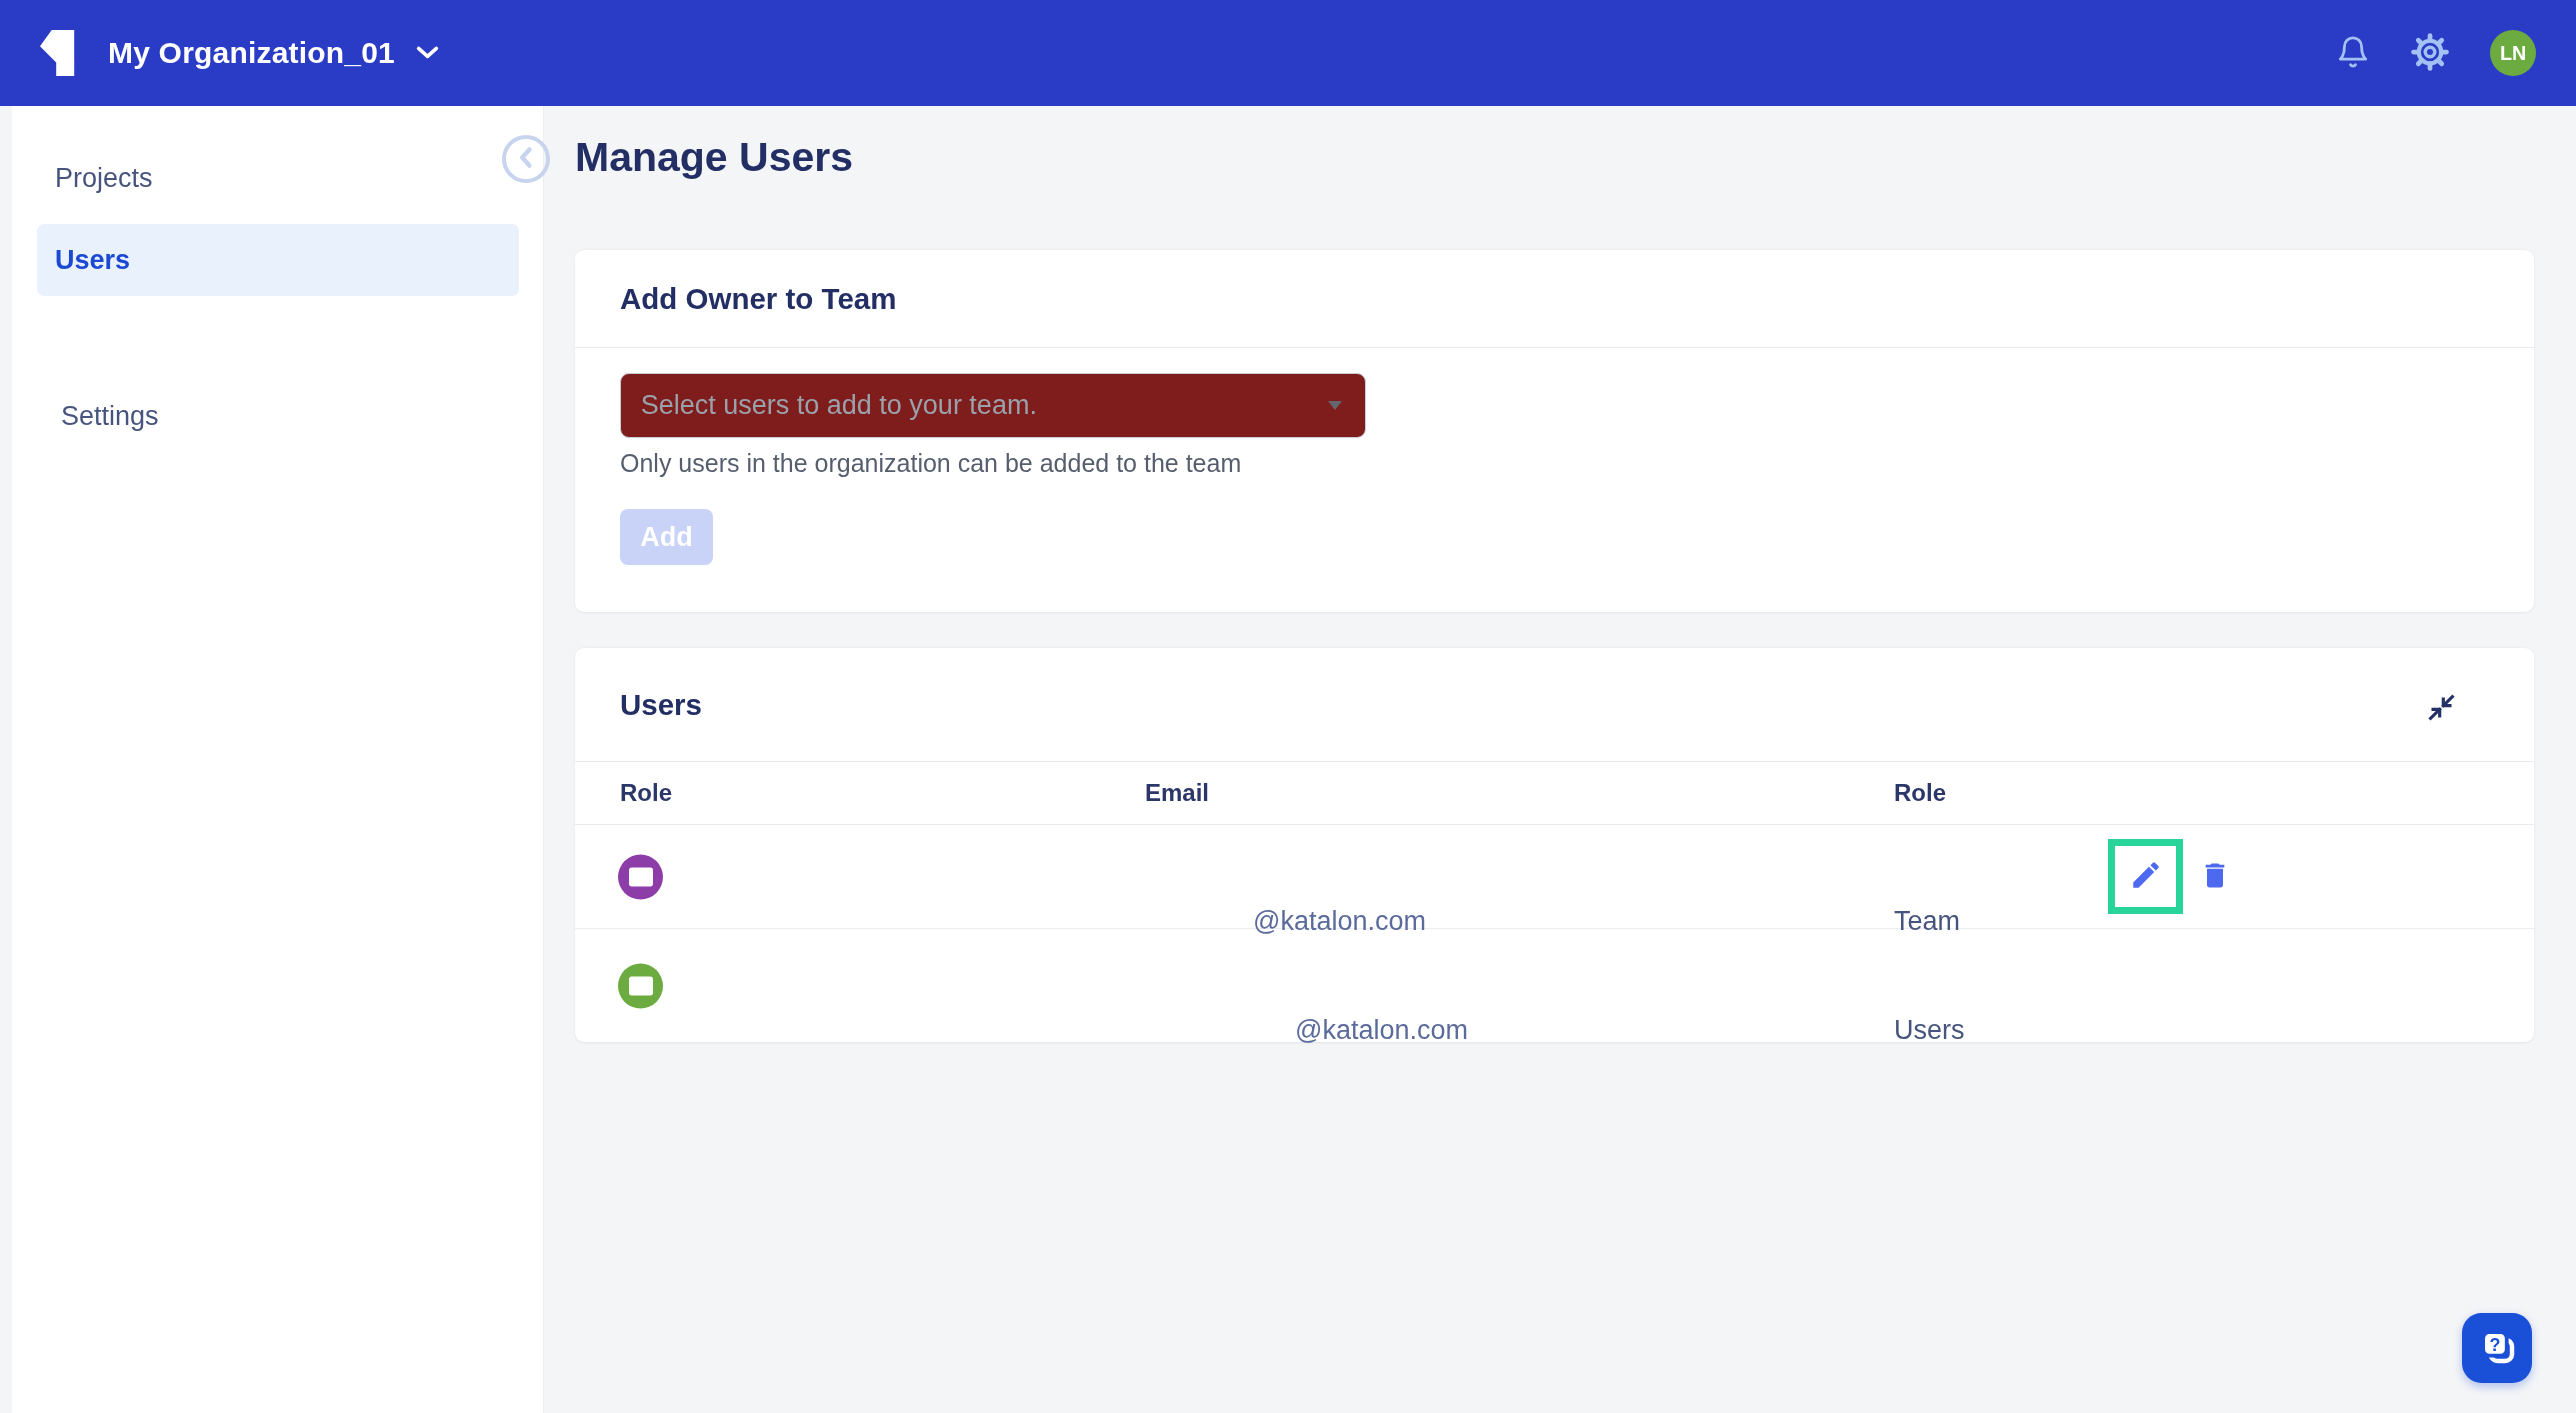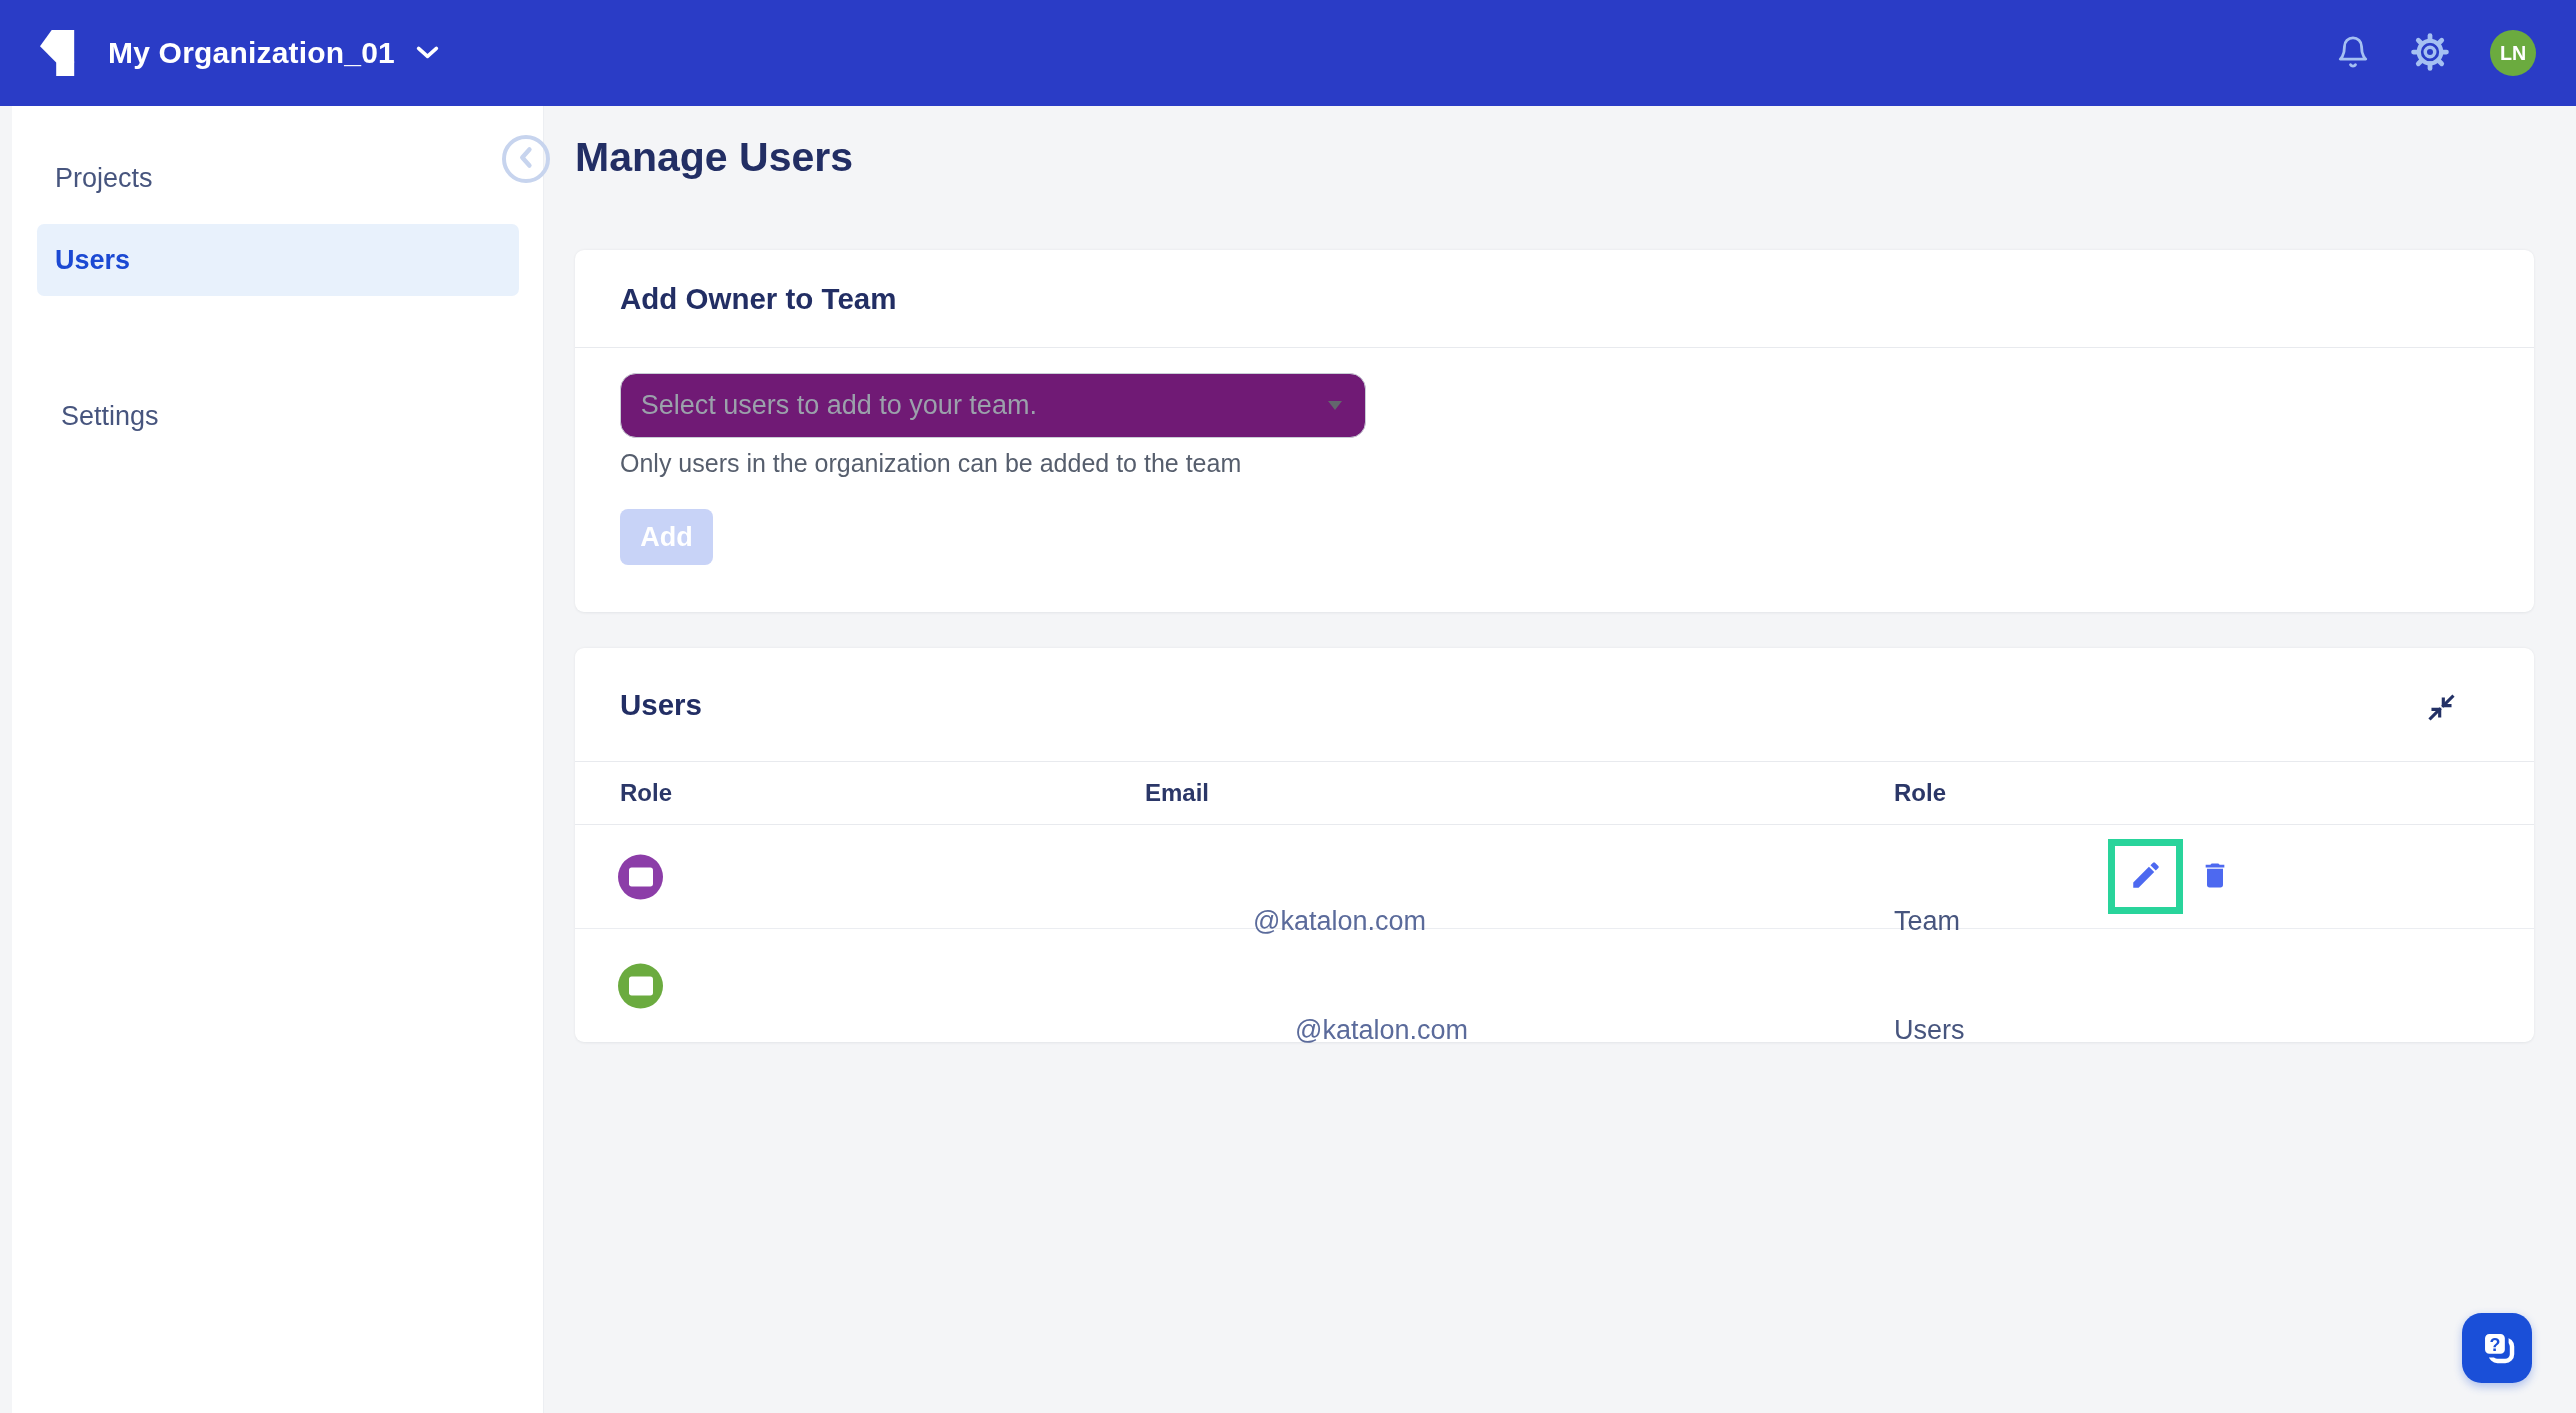--- a/index.html
+++ b/index.html
@@ -36,21 +36,21 @@
 
   
   .card { position:absolute; left:575px; width:1959px; background:#FFFFFF; border-radius:9px;
           box-shadow:0 0.9px 2.7px rgba(16,24,40,.07); }
   .card-hdr { position:relative; height:98px; display:flex; align-items:center; padding-left:45px;
               border-bottom:1.8px solid #E8EAEE; }
   .card-hdr h2 { font-size:29.5px; font-weight:700; color:#222E64; }
 
   .card-add { top:250px; height:362px; }
   .select-box { position:absolute; left:45px; top:123px; width:746px; height:65px; border:1.8px solid #C9CDD5;
-                border-radius:16px; background:#701a75; display:flex; align-items:center; padding:0 23px 0 19.7px;
+                border-radius:9px; background:#7f1d1d; display:flex; align-items:center; padding:0 23px 0 19.7px;
                 cursor:pointer; }
   .select-ph { font-size:27px; color:#9BA1AB; flex:1; }
   .select-caret { width:0; height:0; border-left:7.2px solid transparent; border-right:7.2px solid transparent;
                   border-top:9px solid #63676D; }
   .helper { position:absolute; left:45px; top:199px; font-size:25px; color:#565E6D; }
   .add-btn { position:absolute; left:45px; top:259px; width:93px; height:56px; border:none; border-radius:8px;
              background:#C8D3F7; color:#FFFFFF; font-size:27px; font-weight:700; cursor:default; }
 
   .card-users { top:648px; height:394px; }
   .card-users .card-hdr { height:114px; }

